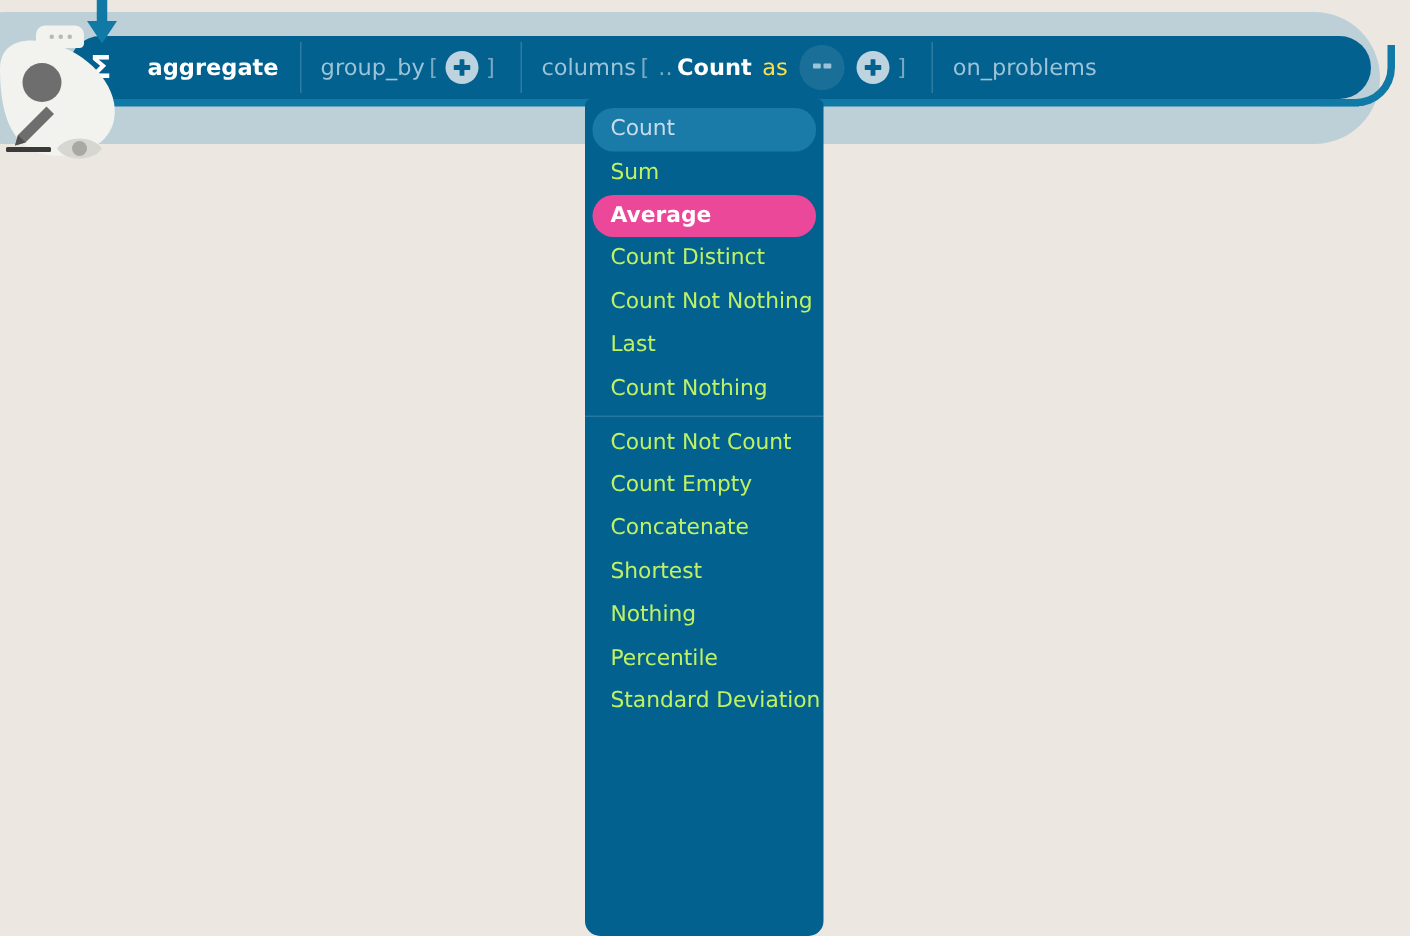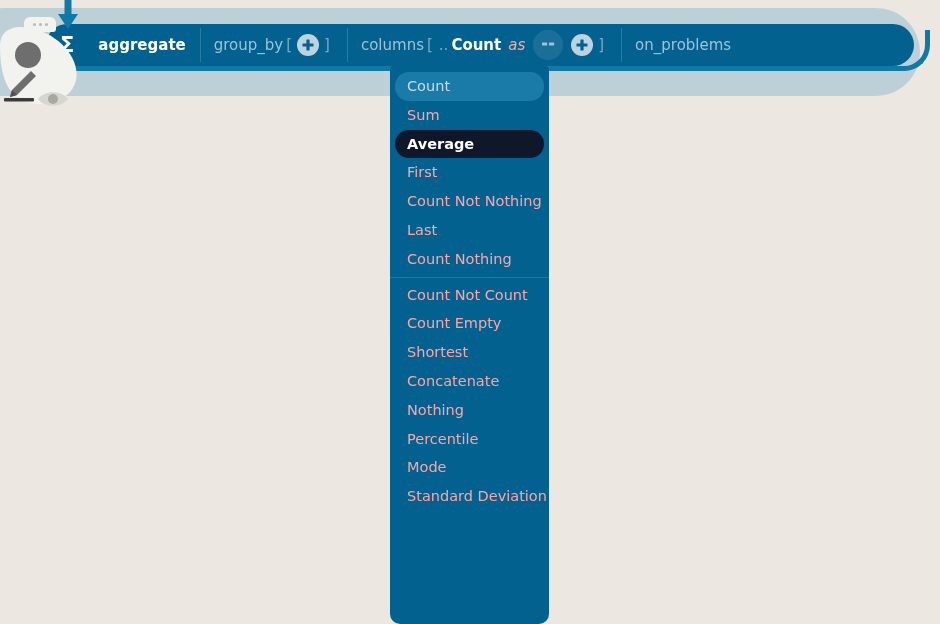--- a/index.html
+++ b/index.html
@@ -104,23 +104,22 @@
   }
   .bracket {
     color: #79a9c3;
     margin: 0 3px;
   }
   .arg-value {
     color: #ffffff;
     font-weight: bold;
   }
   .arg-as {
-    color: #fca5a5;
+    color: #fde047;
     margin-left: 7px;
-    font-style: italic;
   }
 
   
   .plus-btn {
     display: inline-flex;
     align-items: center;
     justify-content: center;
     width: 22px;
     height: 22px;
     border-radius: 50%;
@@ -226,30 +225,30 @@
     padding-top: 6px;
     box-sizing: border-box;
   }
   .menu-item {
     height: 28.8px;
     line-height: 28.8px;
     margin: 0 5px;
     padding: 0 12px;
     border-radius: 14px;
     font-size: 14.5px;
-    color: #fca5a5;
+    color: #bef264;
     white-space: nowrap;
     box-sizing: border-box;
   }
   .menu-item.current {
     background: #1a7aa8;
     color: #c8dce8;
   }
   .menu-item.hovered {
-    background: #0f172a;
+    background: #ec4899;
     color: #ffffff;
     font-weight: bold;
   }
   .menu-divider {
     height: 1px;
     background: rgba(255,255,255,0.14);
     margin: 3px 0 3px 0;
   }
 </style>
 </head>
@@ -342,26 +341,25 @@
       <path d="M2 11 C8 2, 26 2, 32 11 C26 20, 8 20, 2 11 Z" fill="#d7d7d2"></path>
       <circle cx="17" cy="11" r="5" fill="#a9a9a4"></circle>
     </svg>
   </div>
 </div>
 
 <div id="dropdown">
     <div class="menu-item current">Count</div>
     <div class="menu-item">Sum</div>
     <div class="menu-item hovered">Average</div>
-    <div class="menu-item">First</div>
+    <div class="menu-item">Count Distinct</div>
     <div class="menu-item">Count Not Nothing</div>
     <div class="menu-item">Last</div>
     <div class="menu-item">Count Nothing</div>
     <div class="menu-divider"></div>
     <div class="menu-item">Count Not Count</div>
     <div class="menu-item">Count Empty</div>
+    <div class="menu-item">Concatenate</div>
     <div class="menu-item">Shortest</div>
-    <div class="menu-item">Concatenate</div>
     <div class="menu-item">Nothing</div>
     <div class="menu-item">Percentile</div>
-    <div class="menu-item">Mode</div>
     <div class="menu-item">Standard Deviation</div>
   </div>
 
 </body></html>

